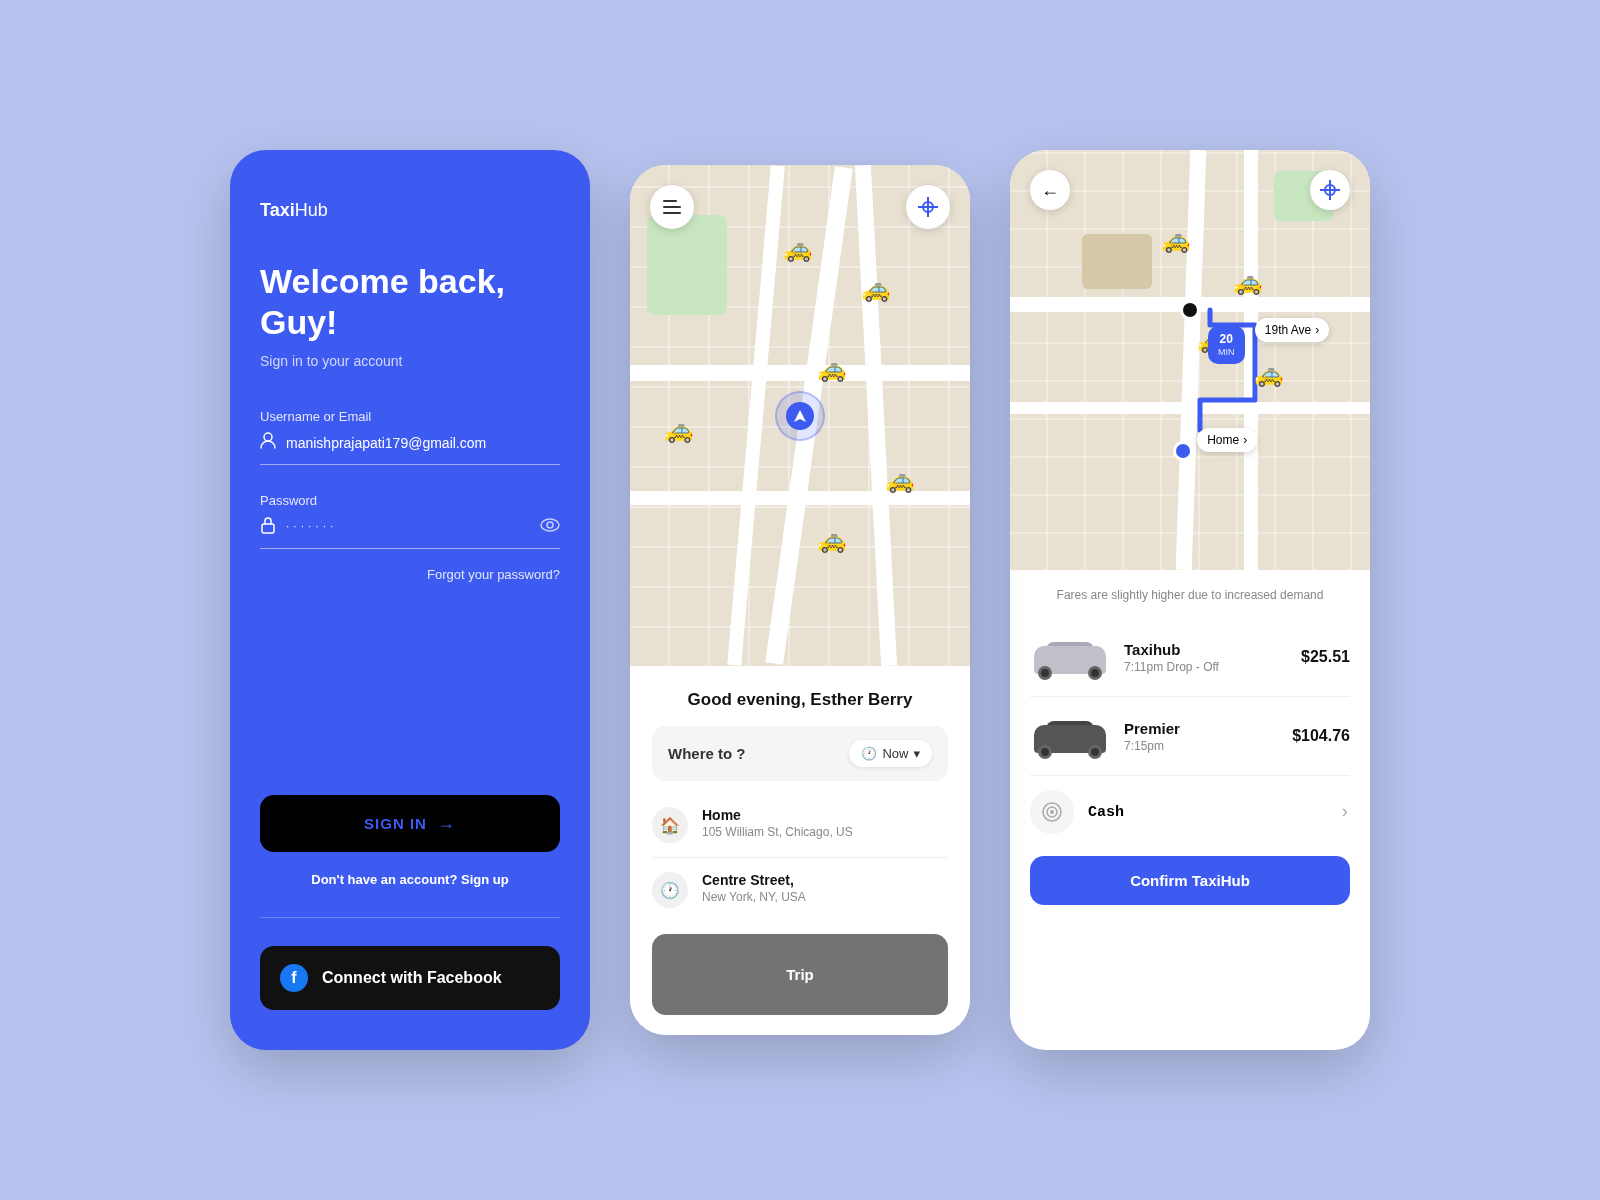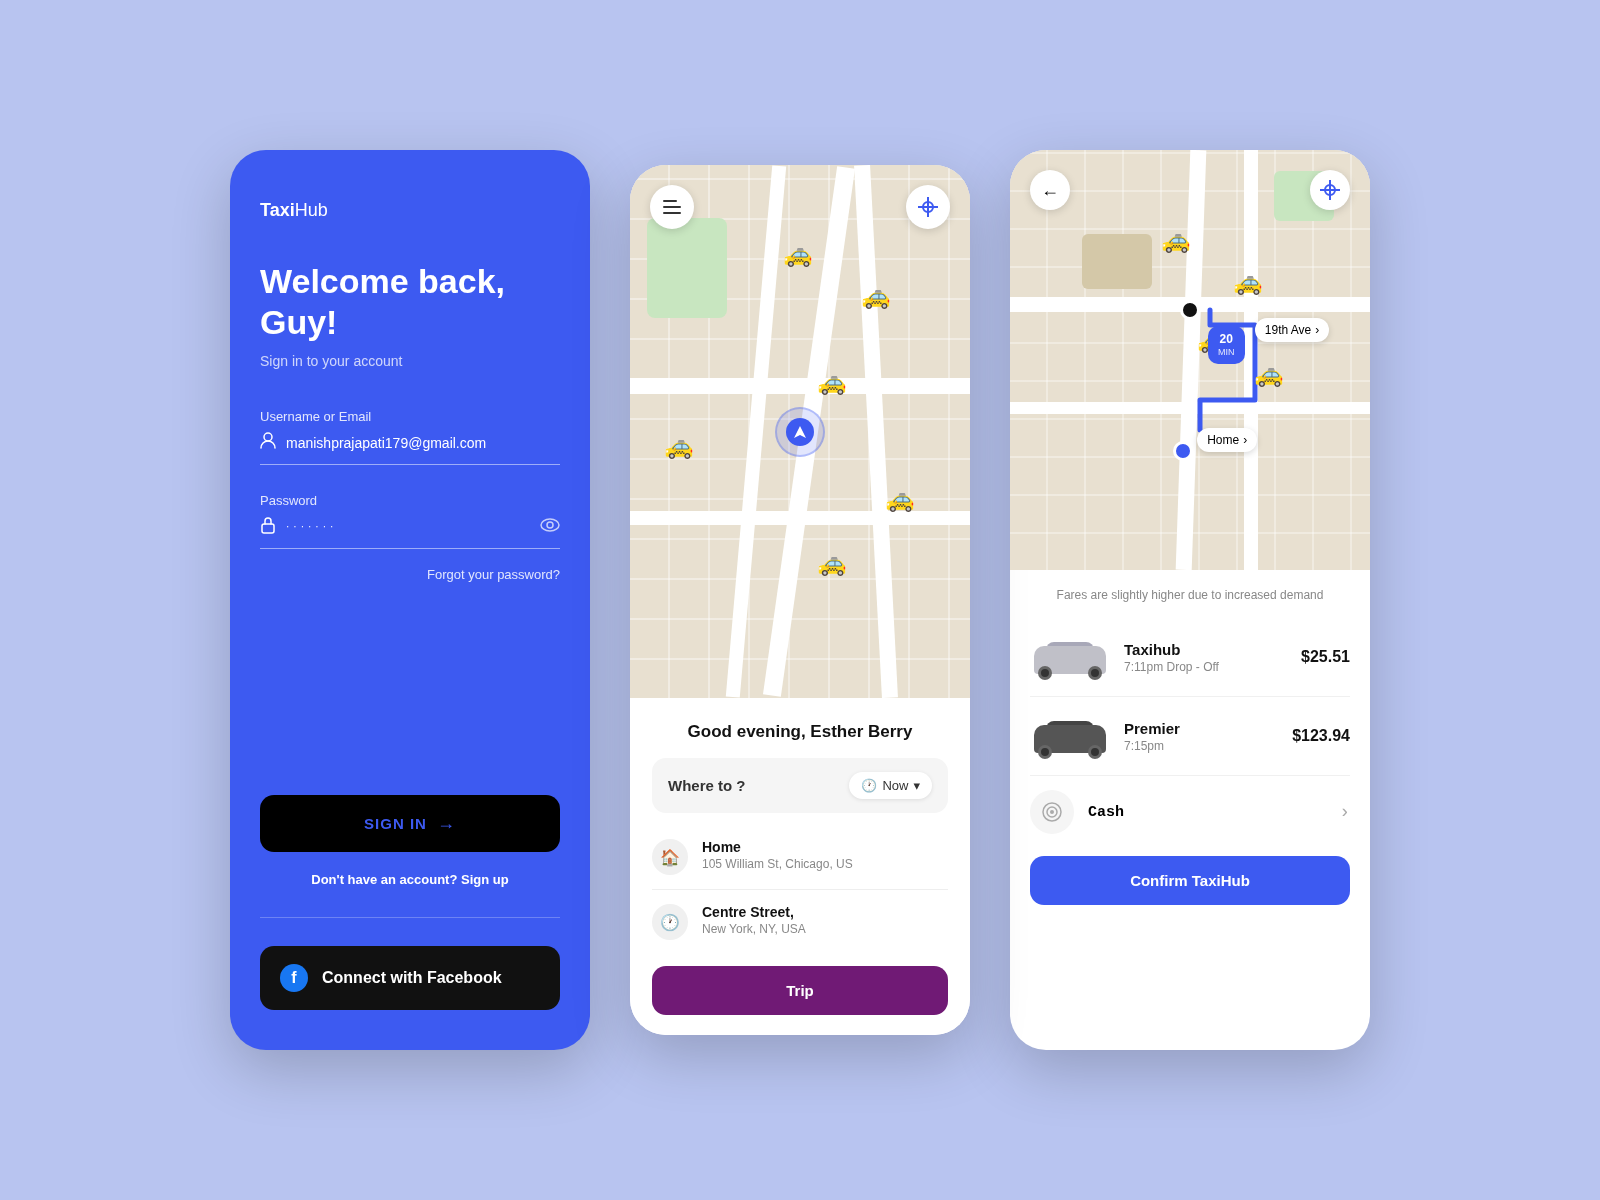--- a/index.html
+++ b/index.html
@@ -288,25 +288,25 @@
       font-size: 12px;
       color: #888;
       margin-top: 2px;
     }
     .divider-gray {
       border: none;
       border-top: 1px solid #eee;
       margin: 4px 0;
     }
     .trip-btn {
-      background: #701a75;
+      background: #737373;
       color: white;
       border: none;
       border-radius: 14px;
-      padding: 16px;
+      padding: 32px;
       font-size: 15px;
       font-weight: 700;
       cursor: pointer;
       width: 100%;
       margin-top: 16px;
     }
 
     
     .screen-confirm {
       width: 360px;
@@ -773,21 +773,21 @@
             <div class="car-top"></div>
             <div class="car-body"></div>
             <div class="car-wheel-l"></div>
             <div class="car-wheel-r"></div>
           </div>
         </div>
         <div class="ride-info">
           <div class="ride-name">Premier</div>
           <div class="ride-time">7:15pm</div>
         </div>
-        <div class="ride-price">$123.94</div>
+        <div class="ride-price">$104.76</div>
       </div>
 
       
       <div class="payment-row">
         <div class="payment-icon">
           <svg width="22" height="22" viewBox="0 0 22 22" fill="none">
             <circle cx="11" cy="11" r="9" stroke="#aaa" stroke-width="1.5"></circle>
             <circle cx="11" cy="11" r="5" stroke="#aaa" stroke-width="1.5"></circle>
             <circle cx="11" cy="11" r="2" fill="#aaa"></circle>
           </svg>

